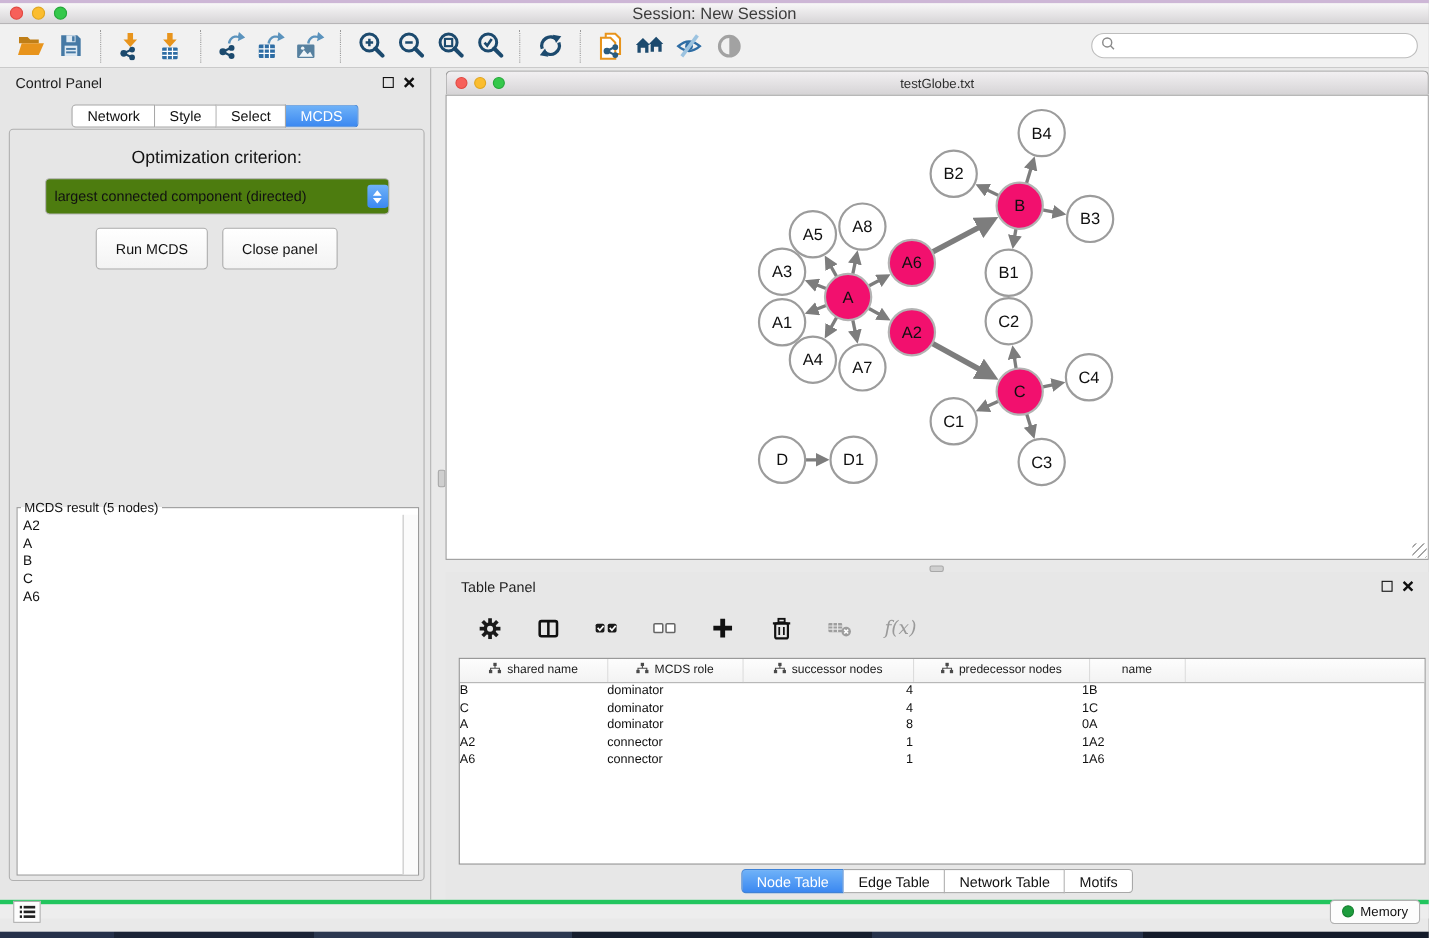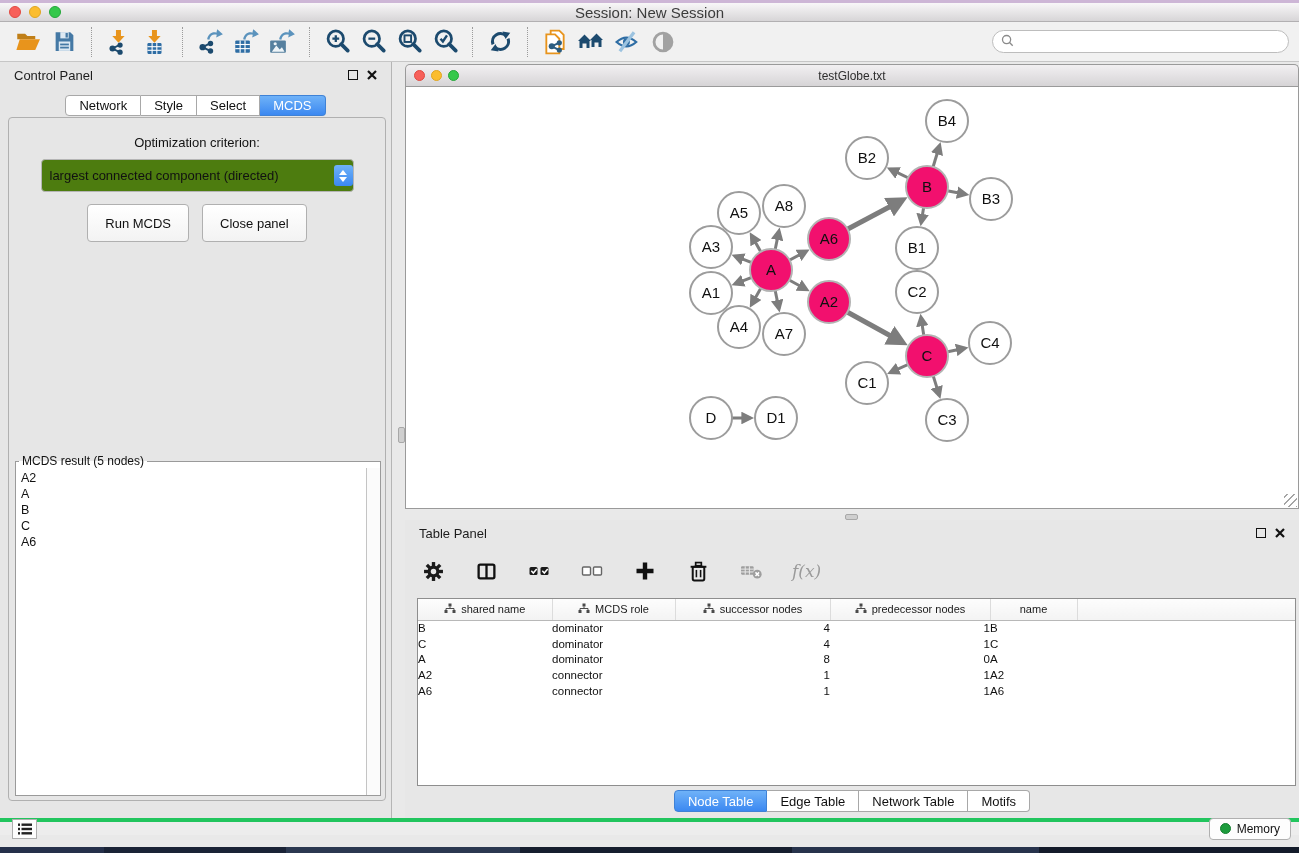--- a/index.html
+++ b/index.html
@@ -44,21 +44,21 @@
   .close-btn{border:none;background:transparent;padding:0;cursor:pointer;display:flex;}
 
   .cp-tabs{position:absolute;left:0;top:33px;width:100%;display:flex;justify-content:center;}
   .tabbar{display:flex;}
   .tab{height:21px;padding:0 13px;font-size:13px;color:#111;background:#fff;border:1px solid #a8a8a8;border-left:none;cursor:pointer;display:flex;align-items:center;}
   .tab:first-child{border-left:1px solid #a8a8a8;border-radius:4px 0 0 4px;}
   .tab:last-child{border-radius:0 4px 4px 0;}
   .tab.active{background:linear-gradient(#6fb2f8,#3b88f1);color:#fff;border-color:#3f82d6;}
 
   .cp-content{position:absolute;left:8px;top:55px;width:378px;height:684px;border:1px solid #b0b0b0;border-radius:4px;background:#e6e6e6;}
-  .opt-label{margin-top:17px;text-align:center;font-size:13px;color:#111;}
+  .opt-label{margin-top:17px;text-align:center;font-size:16px;color:#111;}
   .opt-row{margin-top:9px;display:flex;justify-content:center;}
   .select{width:313px;height:33px;background:#4d7c0f;border:1px solid #b5b5b5;border-radius:4px;display:flex;align-items:center;cursor:pointer;}
   .select .sel-text{flex:1;font-size:13px;color:#111;padding-left:8px;white-space:nowrap;overflow:hidden;}
   .stepper{width:19px;height:21px;margin:0;border-radius:3px;background:linear-gradient(#6fb2f8,#3b88f1);
     display:flex;flex-direction:column;align-items:center;justify-content:center;gap:2px;}
   .stepper .up{width:0;height:0;border-left:4px solid transparent;border-right:4px solid transparent;border-bottom:5px solid #fff;}
   .stepper .dn{width:0;height:0;border-left:4px solid transparent;border-right:4px solid transparent;border-top:5px solid #fff;}
   .btn-row{margin-top:12px;display:flex;justify-content:center;gap:13px;}
   .push-btn{height:38px;padding:0 17px;font-size:13px;color:#111;background:linear-gradient(#ffffff,#f3f3f3);
     border:1px solid #b0b0b0;border-radius:4px;cursor:pointer;}
@@ -79,21 +79,21 @@
   .nw-title{position:absolute;left:0;right:0;text-align:center;font-size:12px;color:#2e2e2e;}
   .nw-canvas{position:relative;height:423px;background:#fff;border:1px solid #9a9a9a;}
   .nw-grip{position:absolute;right:1px;bottom:1px;width:13px;height:13px;cursor:nwse-resize;
     background:repeating-linear-gradient(135deg,transparent 0 2px,#a5a5a5 2px 3px,transparent 3px 5px);}
 
   .v-nub{position:absolute;left:398px;top:365px;width:7px;height:16px;background:#cfcfcf;border:1px solid #a8a8a8;border-radius:2px;cursor:col-resize;}
   .h-nub{position:absolute;left:845px;top:452px;width:13px;height:6px;background:#cfcfcf;border:1px solid #a8a8a8;border-radius:2px;cursor:row-resize;}
 
   
   .table-panel{position:absolute;left:405px;top:458px;width:894px;height:298px;background:#e7e7e7;}
-  .tp-toolbar{position:absolute;left:12px;top:31px;height:40px;display:flex;align-items:center;gap:21px;}
+  .tp-toolbar{position:absolute;left:24px;top:31px;height:40px;display:flex;align-items:center;gap:21px;}
   .tp-btn{width:32px;height:32px;border:none;background:transparent;padding:0;display:flex;align-items:center;justify-content:center;cursor:pointer;}
   .fx{font-family:"DejaVu Serif",serif;font-style:italic;font-size:17px;color:#9a9a9a;padding-left:4px;}
 
   .tp-tablewrap{position:absolute;left:12px;top:78px;width:879px;height:188px;border:1px solid #8e8e8e;background:#fff;overflow:hidden;}
   table.data{border-collapse:collapse;width:100%;}
   table.data th{height:21px;background:linear-gradient(#fdfdfd,#f3f3f3);border-bottom:1px solid #b8b8b8;border-right:1px solid #dcdcdc;
     font-size:11px;font-weight:normal;color:#1a1a1a;}
   table.data th .th-inner{display:flex;align-items:center;justify-content:center;gap:5px;}
   table.data th.filler{border-right:none;}
   table.data td{font-size:11.5px;color:#111;height:15.8px;padding:0;white-space:nowrap;}

